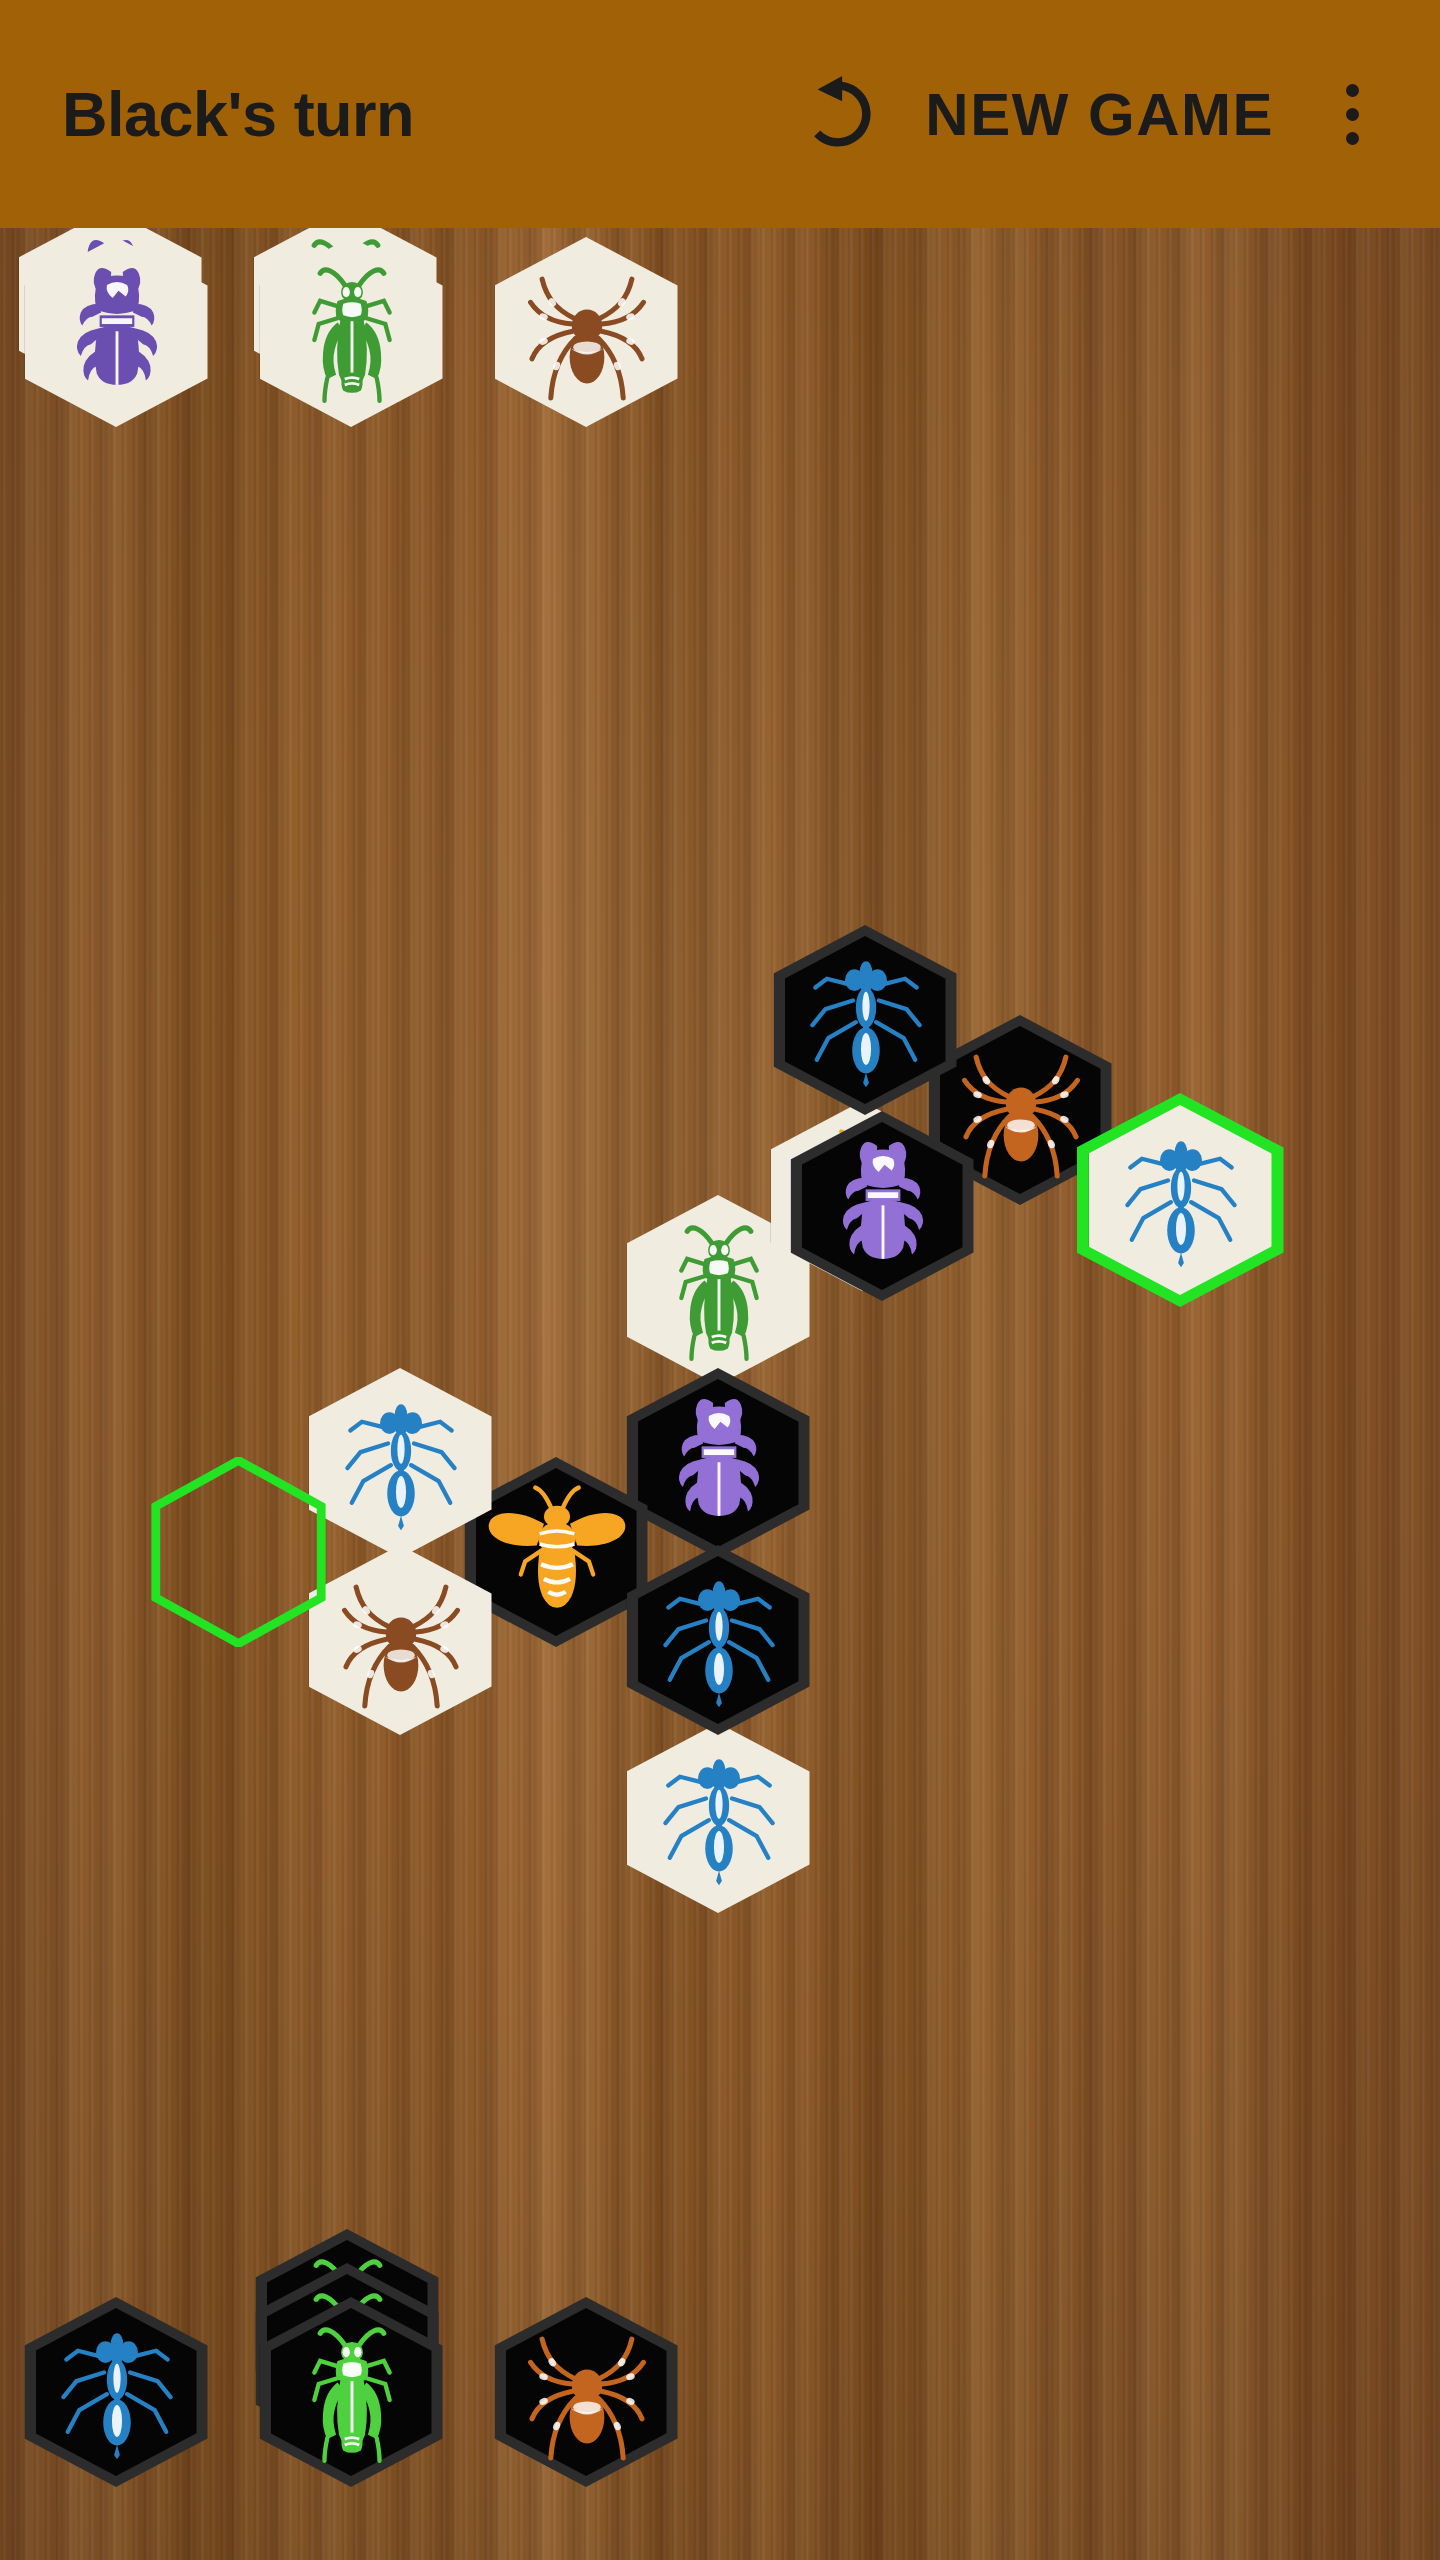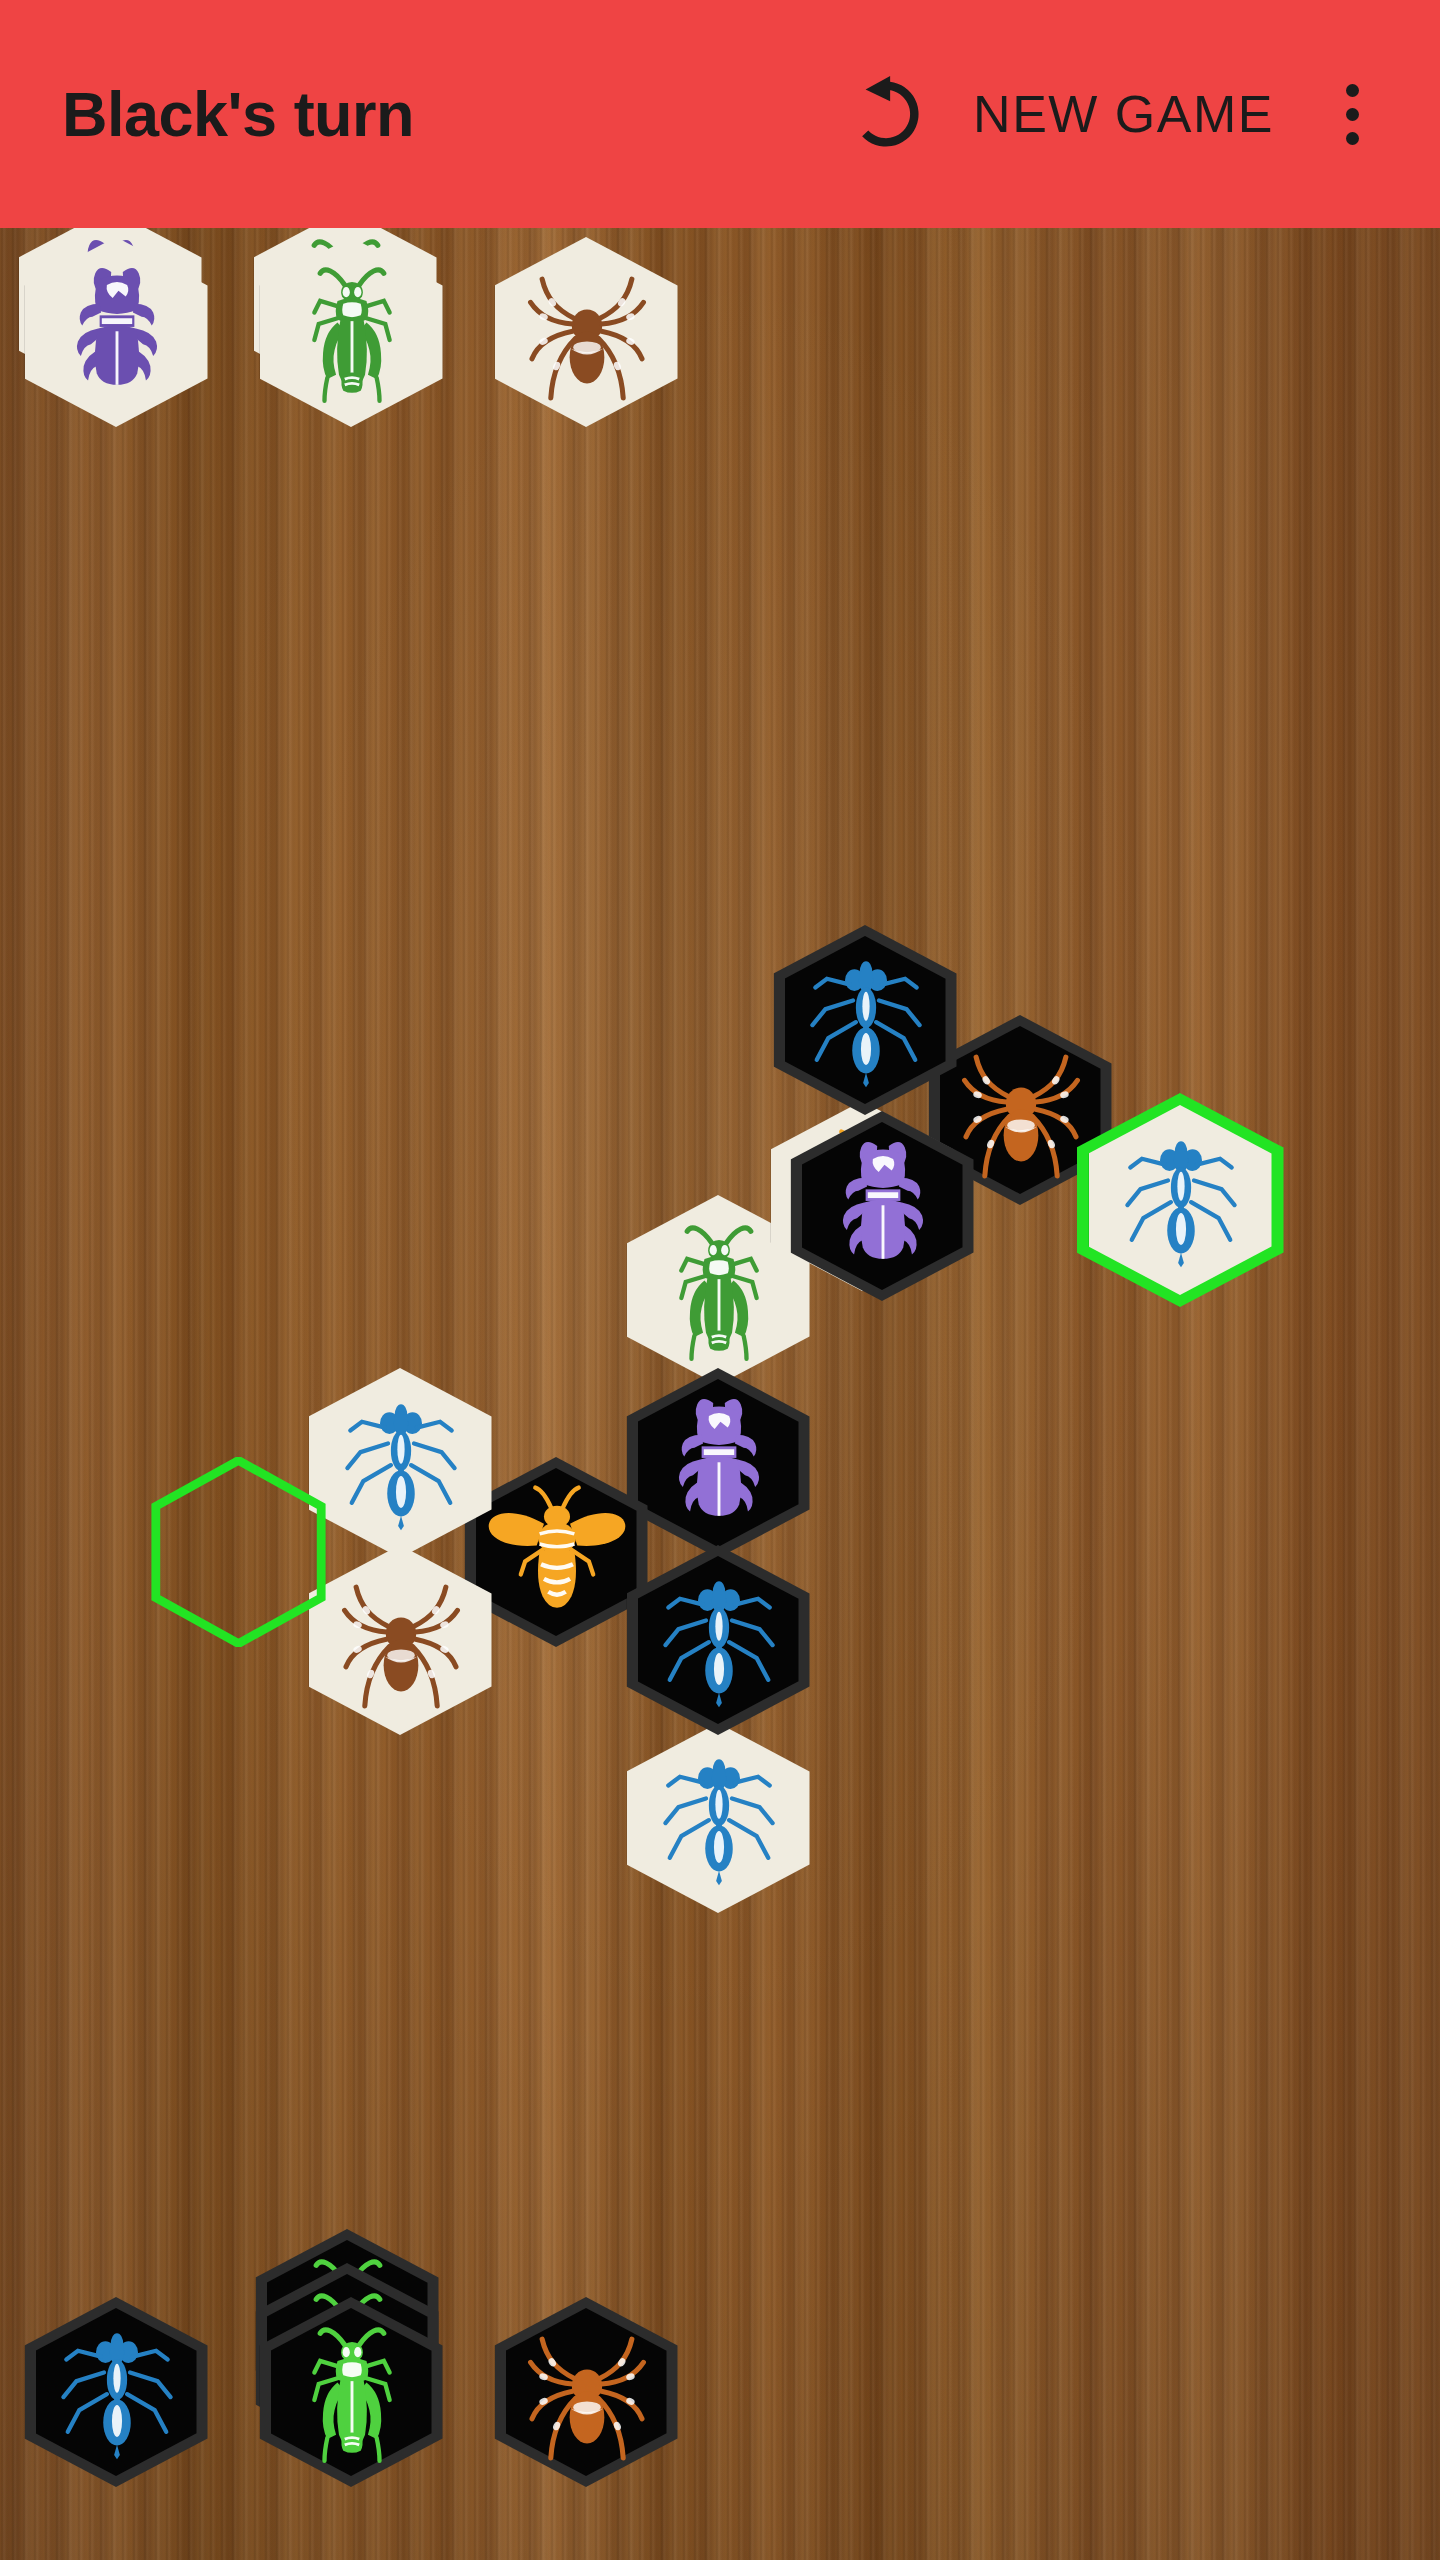--- a/index.html
+++ b/index.html
@@ -34,37 +34,37 @@
   }
   #board:after{
     content:"";position:absolute;inset:0;
     background:radial-gradient(ellipse at 50% 45%, rgba(255,230,190,0.07) 0%, rgba(0,0,0,0.00) 45%, rgba(0,0,0,0.16) 100%);
     pointer-events:none;
   }
 
   
   #appbar{
     position:absolute;left:0;top:0;width:1440px;height:228px;
-    background:#ef4444;
+    background:#a16207;
     display:flex;align-items:center;
     box-sizing:border-box;padding:0 40px 0 62px;
     z-index:50;
   }
   #turn-label{
     font-size:63px;font-weight:bold;color:#1b1b1b;letter-spacing:-0.5px;
     white-space:nowrap;
   }
   #appbar .spacer{flex:1 1 auto;}
   #undo-btn{
     width:118px;height:118px;display:flex;align-items:center;justify-content:center;
     cursor:pointer;flex:0 0 auto;
   }
   #undo-btn svg{display:block;}
   #newgame-btn{
-    font-size:52px;font-weight:normal;color:#1b1b1b;letter-spacing:1.5px;
+    font-size:60px;font-weight:bold;color:#1b1b1b;letter-spacing:1.5px;
     padding:0 30px;cursor:pointer;white-space:nowrap;flex:0 0 auto;
   }
   #overflow-btn{
     width:96px;height:118px;display:flex;flex-direction:column;
     align-items:center;justify-content:center;gap:11px;cursor:pointer;flex:0 0 auto;
   }
   #overflow-btn i{display:block;width:13px;height:13px;border-radius:50%;background:#1b1b1b;}
 
   
   .hex{

